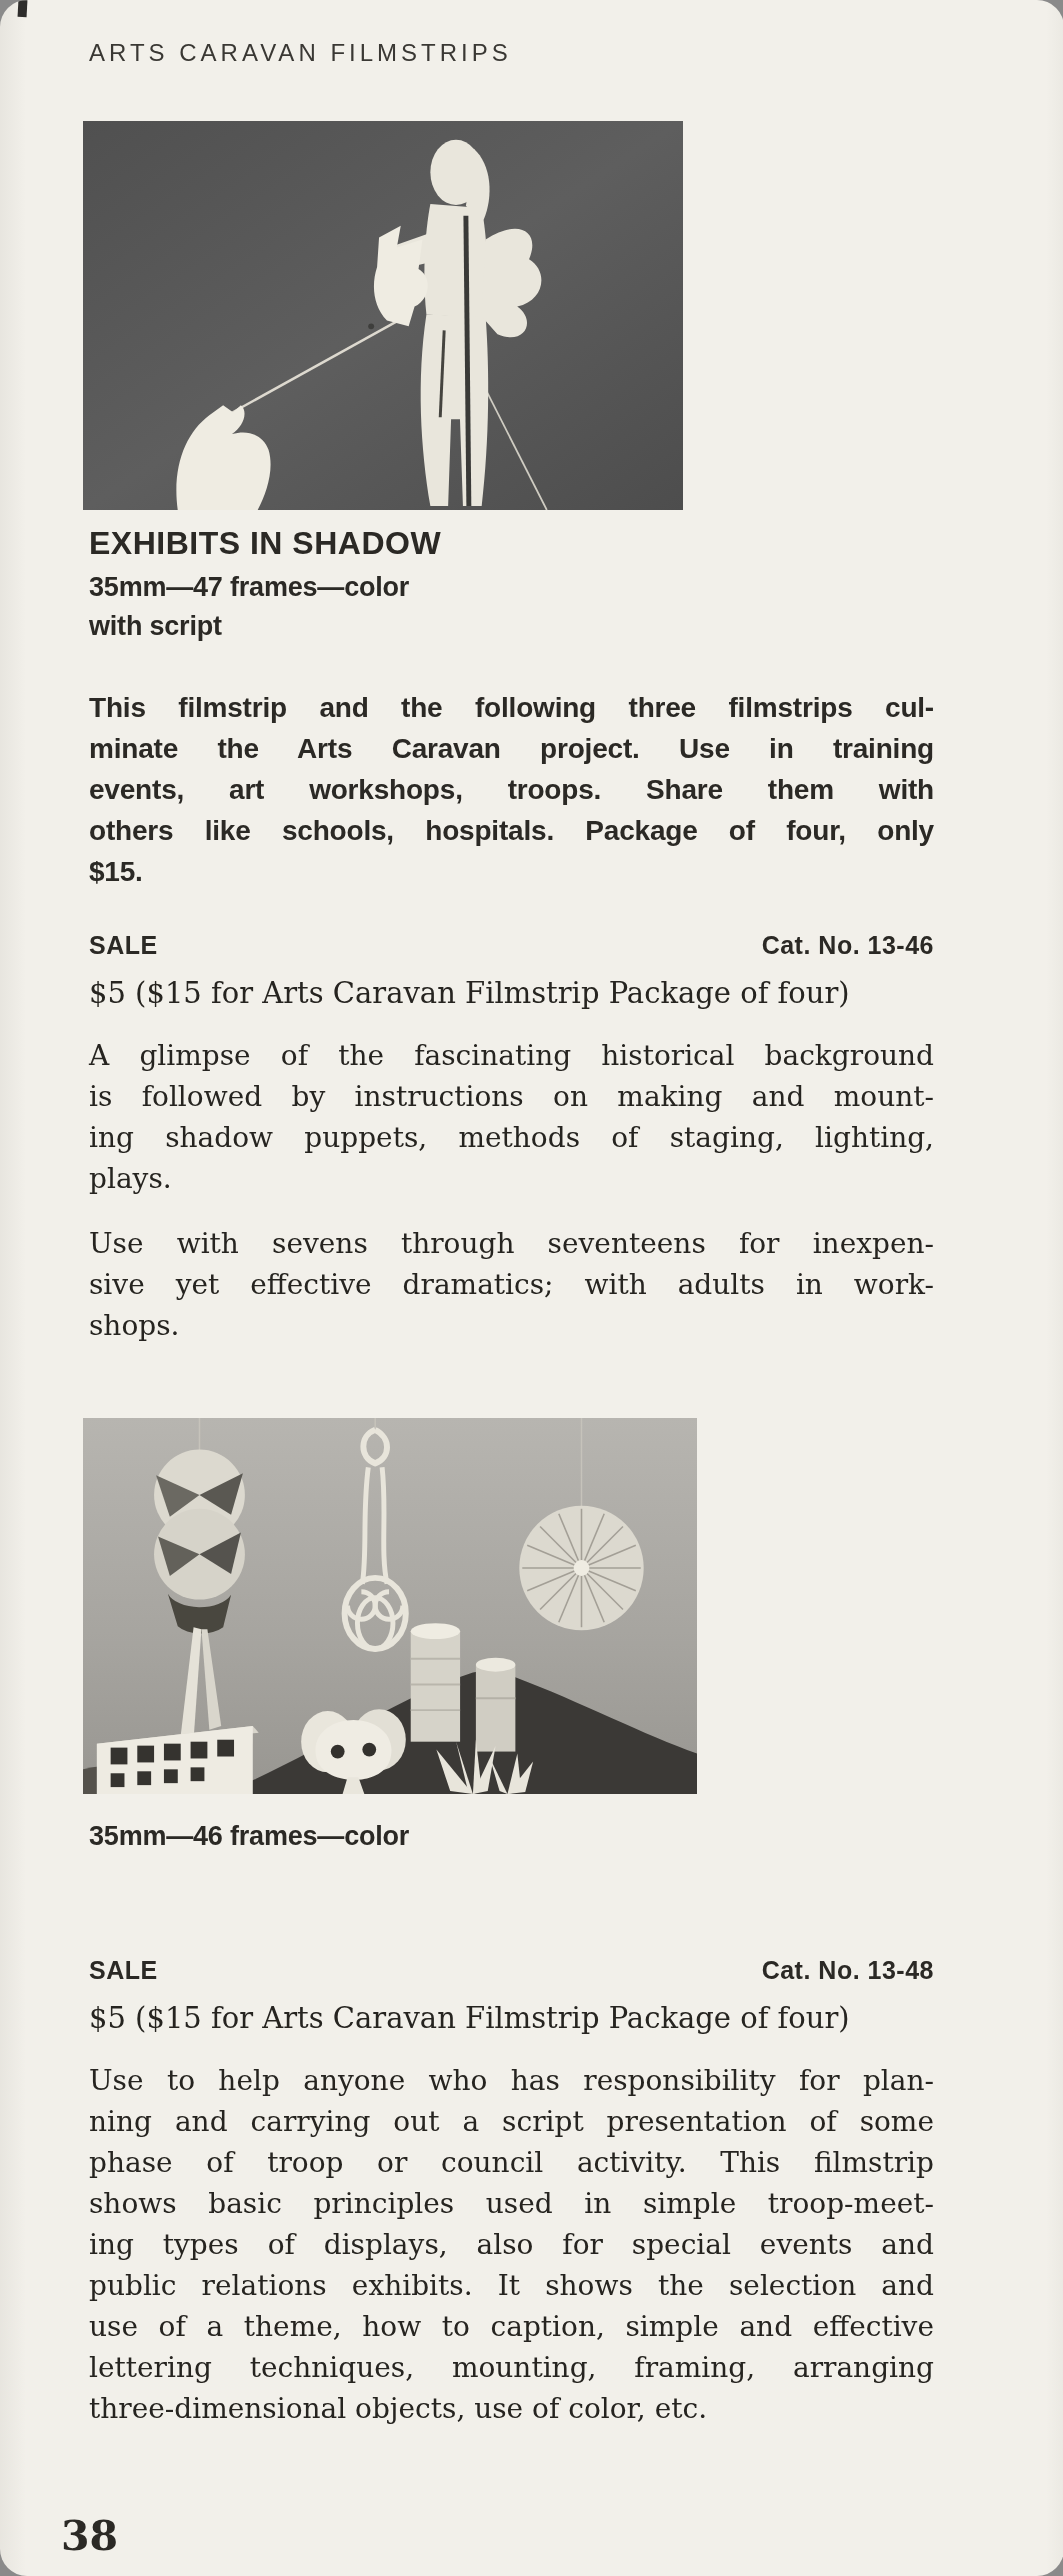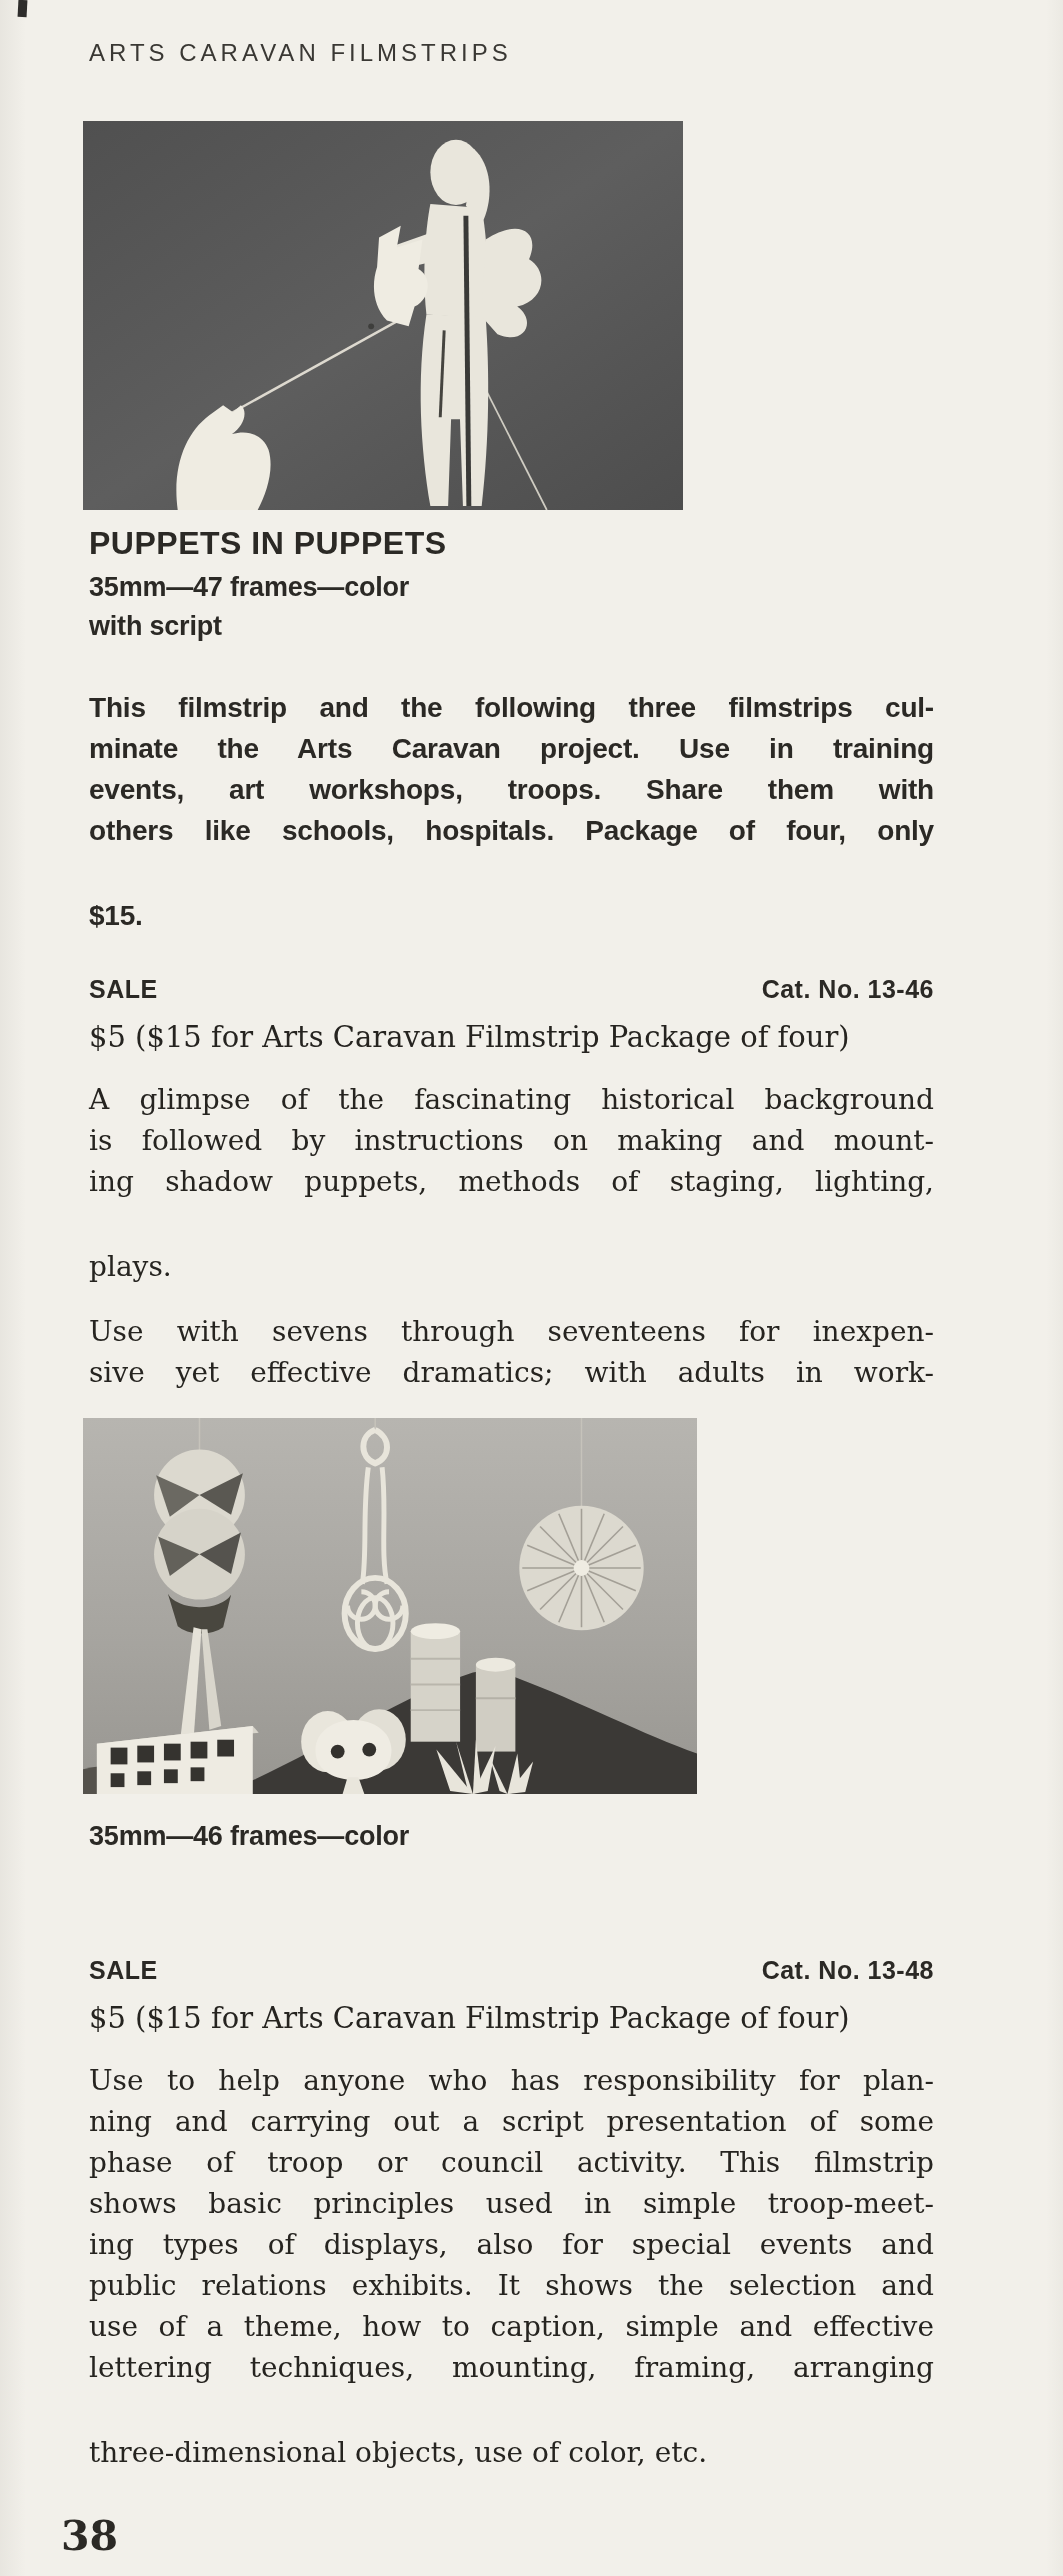--- a/index.html
+++ b/index.html
@@ -5,20 +5,21 @@
   html,body{margin:0;padding:0;background:#8a8a8a;}
   .page{
     position:relative;
     width:1064px;height:2576px;
     margin:0 auto;
     background:#f2f0ea;
     background-image:linear-gradient(to right, rgba(60,55,45,0.06), rgba(60,55,45,0) 26px),
                      linear-gradient(to left, rgba(60,55,45,0.04), rgba(60,55,45,0) 18px);
     overflow:hidden;
     color:#23211e;
+    border-radius:27px;
   }
   .scan-mark{position:absolute;left:18px;top:0;width:9px;height:17px;background:#2e2d2b;transform:rotate(3deg);}
   .running-head{
     position:absolute;left:89px;top:39px;
     font-family:"Liberation Sans",sans-serif;font-weight:400;
     font-size:24px;letter-spacing:4px;color:#3a3834;
   }
   figure{margin:0;padding:0;}
   .photo{position:absolute;display:block;}
   .photo1{left:83px;top:121px;width:600px;height:389px;}
@@ -54,21 +55,21 @@
     margin-top:14px;
     font-family:"DejaVu Serif","Liberation Serif",serif;
     font-size:29px;line-height:39px;color:#262420;
   }
   .para{margin-top:22px;
     font-family:"DejaVu Serif","Liberation Serif",serif;
     font-size:28px;color:#262420;
   }
   .para2{margin-top:24px;}
   .jline{text-align:justify;text-align-last:justify;line-height:41px;}
-  .jline.last{text-align-last:left;margin-top:44px;}
+  .jline.last{text-align-last:left;}
 
   .folio{
     position:absolute;left:61px;top:2512px;
     font-family:"DejaVu Serif","Liberation Serif",serif;font-weight:700;
     font-size:41px;color:#2b2925;
   }
 </style>
 </head>
 <body>
 
@@ -102,21 +103,21 @@
       <path fill="#efece2" d="M300 118 L322 106 L318 128 L344 120 L340 150 C354 158 352 180 336 188 L330 208 L308 202 C294 188 292 166 298 148 Z"></path>
       <g stroke="#3a3a38">
         <line x1="388" y1="96" x2="391" y2="390" stroke-width="5"></line>
         <line x1="366" y1="212" x2="362" y2="300" stroke-width="3" stroke="#45443f"></line>
       </g>
       <path fill="#efece2" d="M96 394 C90 350 104 316 128 298 L142 288 L152 295 L160 288 C168 295 162 310 151 317 C169 312 183 319 188 333 C194 353 186 377 177 394 Z"></path>
     </svg>
   </figure>
 
   <section class="listing listing1">
-    <h2 class="ftitle">PUPPETS IN PUPPETS</h2>
+    <h2 class="ftitle">EXHIBITS IN SHADOW</h2>
     <div class="spec first">35mm—47 frames—color</div>
     <div class="spec">with script</div>
     <div class="intro">
         <div class="jline">This filmstrip and the following three filmstrips cul-</div>
         <div class="jline">minate the Arts Caravan project. Use in training</div>
         <div class="jline">events, art workshops, troops. Share them with</div>
         <div class="jline">others like schools, hospitals. Package of four, only</div>
         <div class="jline last">$15.</div>
       </div>
     <div class="salerow">

